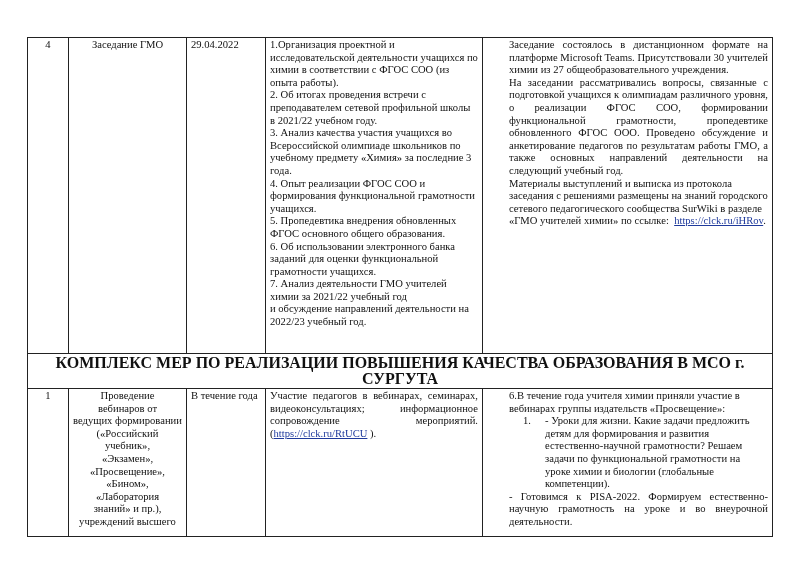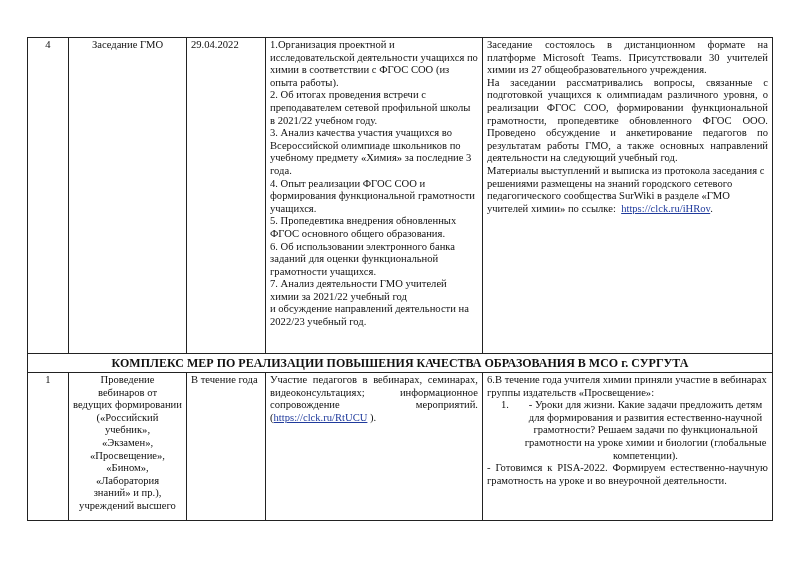--- a/index.html
+++ b/index.html
@@ -6,28 +6,28 @@
   body { width: 800px; height: 566px; position: relative; overflow: hidden;
          font-family: "Liberation Serif", "DejaVu Serif", serif; color: #111; }
   .page { position: absolute; left: 27px; top: 37px; width: 745px; }
   table { border-collapse: collapse; width: 745px; table-layout: fixed; }
   td { border: 1px solid #222; vertical-align: top; font-size: 10.6px; line-height: 12.6px;
        padding: 1px 4px 0 4px; }
   .c1 { width: 33px; text-align: center; }
   .c2 { width: 110px; text-align: center; }
   .c3 { width: 71px; text-align: left; }
   .c4 { width: 209px; }
-  .c5 { width: 282px; }
+  .c5 { width: 282px; padding-left: 26px; }
   .justify { text-align: justify; }
-  .band { text-align: center; font-weight: bold; font-size: 12px; line-height: 16px; padding: 1px 4px; }
+  .band { text-align: center; font-weight: bold; font-size: 16px; line-height: 16px; padding: 1px 4px; }
   a.lnk { color: #1f3a9c; text-decoration: underline; margin-top: 35px; }
   .line { display: block; }
   .indent-item { display: flex; padding-left: 14px; }
   .indent-item .num { width: 22px; flex: none; }
-  .indent-item .txt { flex: 1; text-align: center; }
+  .indent-item .txt { flex: 1; }
   .row1 td { height: 314px; }
   .row2 td { height: 146px; }
 </style>
 </head>
 <body>
 
 <div class="page">
   <table>
     <colgroup>
       <col style="width:41px">

